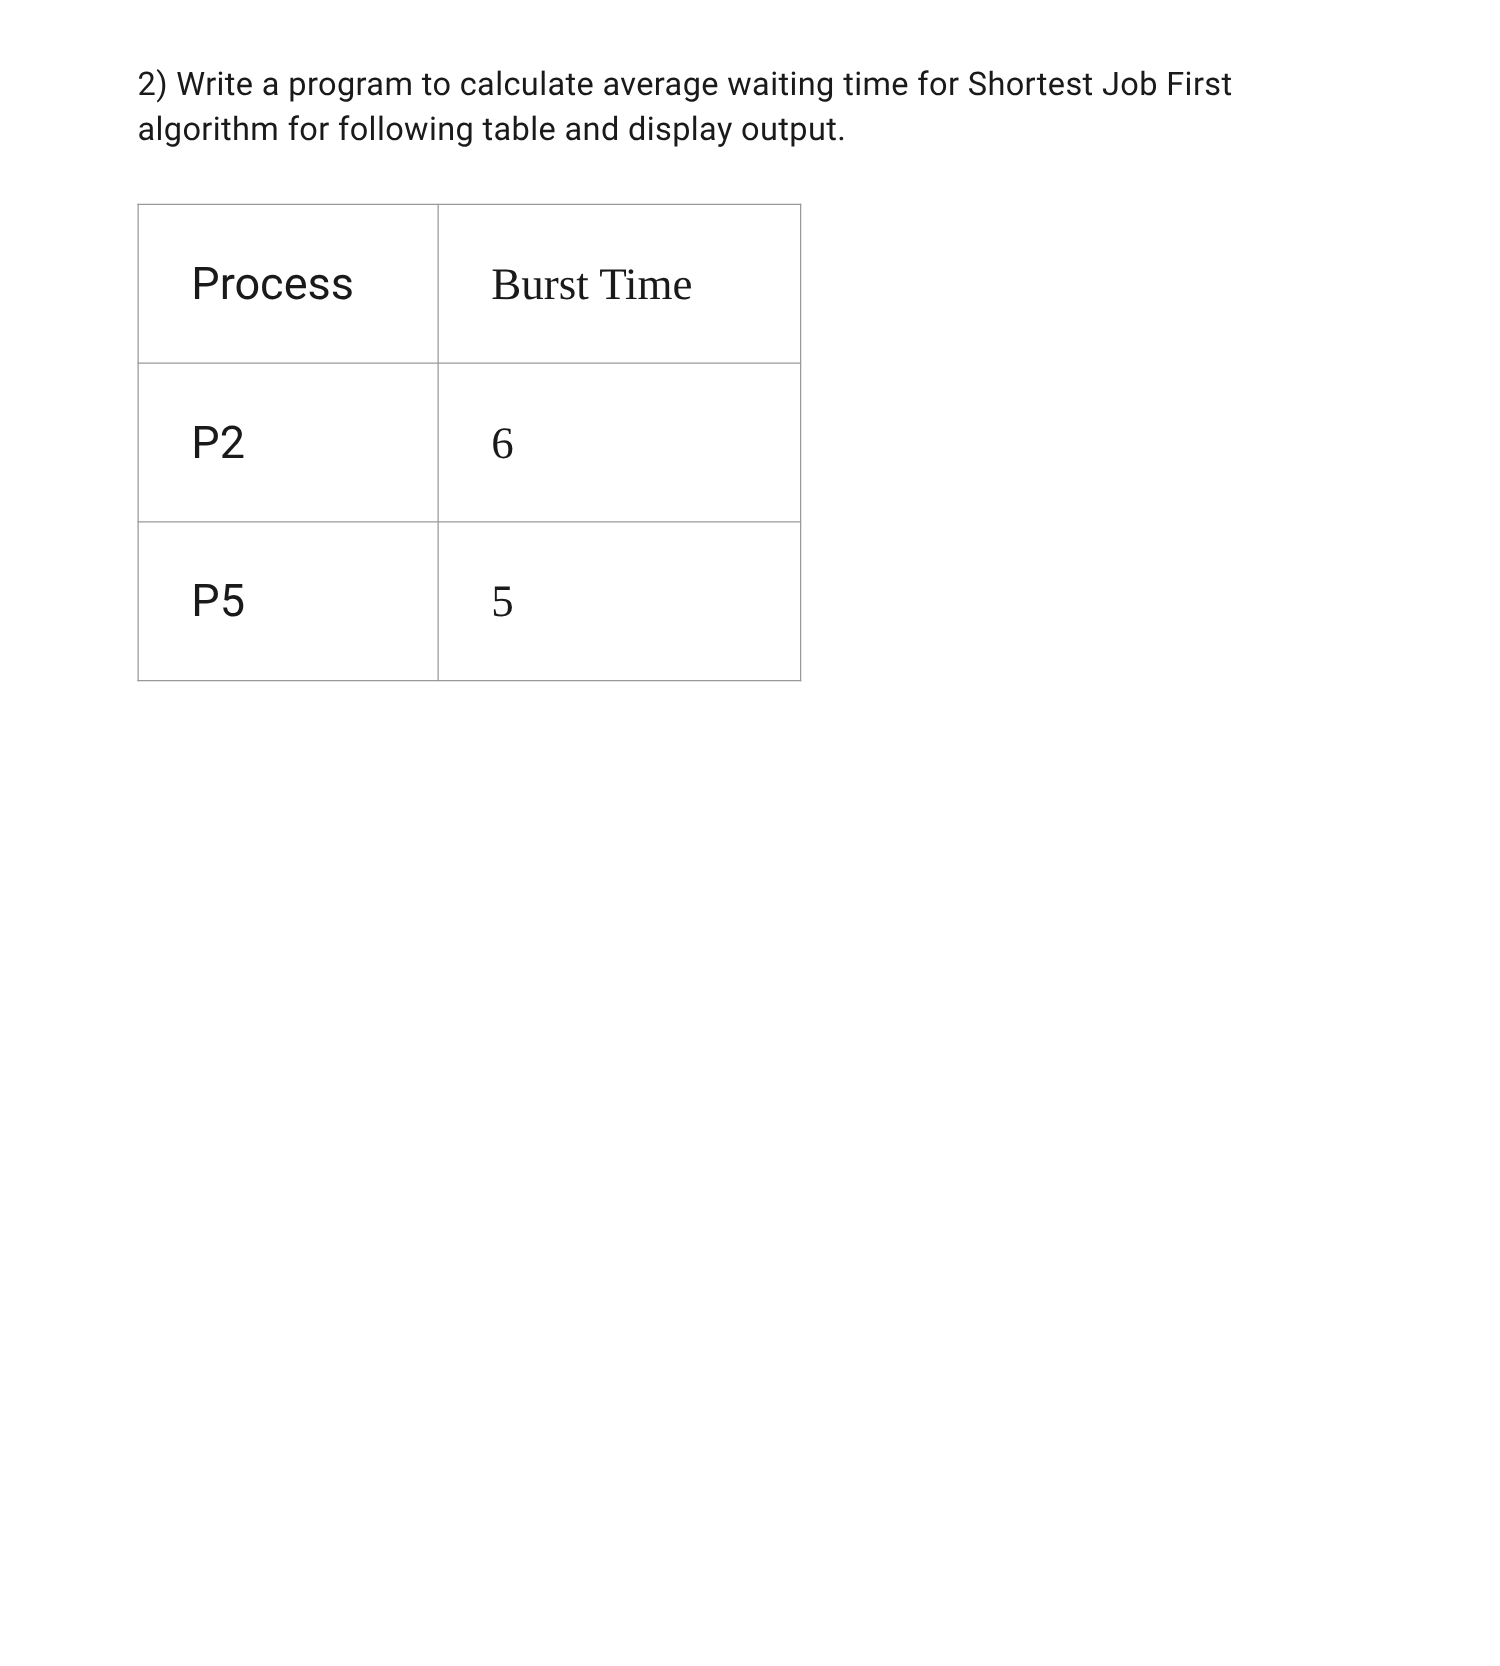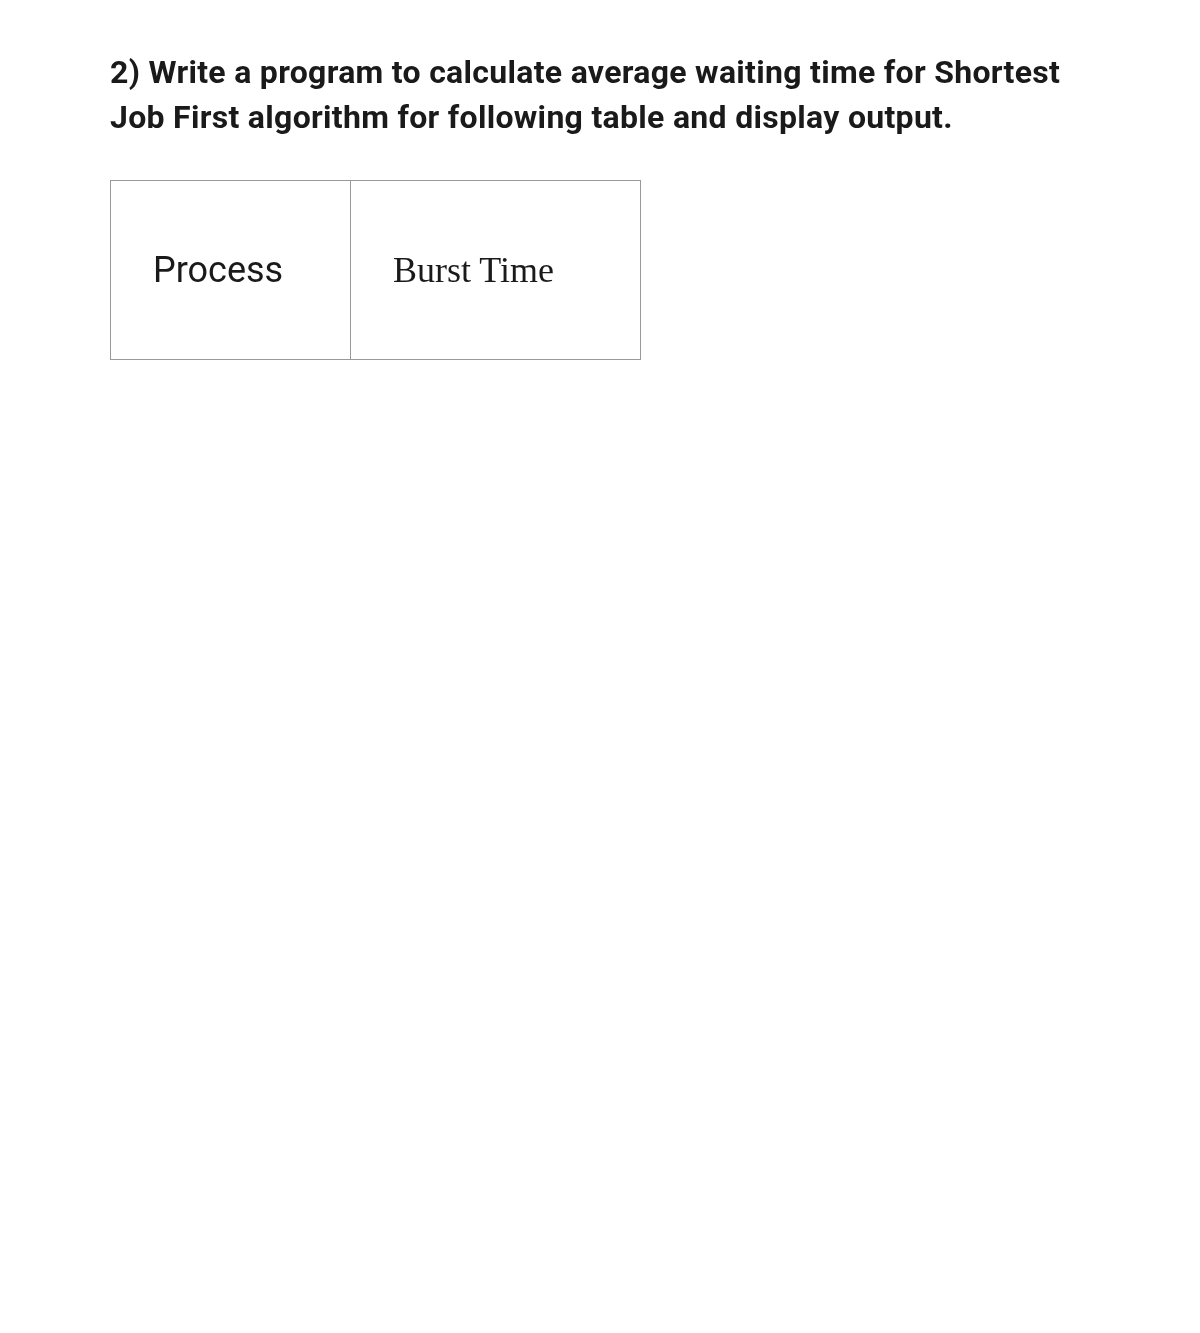--- a/index.html
+++ b/index.html
@@ -9,33 +9,33 @@
     }
     body {
       font-family: -apple-system, BlinkMacSystemFont, "Segoe UI", Roboto, Helvetica, Arial, sans-serif;
       background: #ffffff;
       width: 1200px;
       height: 1333px;
       padding: 50px 110px;
       color: #1a1a1a;
     }
     .question-text {
-      font-size: 32px;
+      font-size: 26px;
       line-height: 1.4;
-      font-weight: 700;
+      font-weight: 400;
       margin-bottom: 40px;
       letter-spacing: 0.3px;
     }
     .process-table {
       border-collapse: collapse;
       border: 1px solid #999;
     }
     .process-table td {
       border: 1px solid #999;
-      padding: 68px 42px;
+      padding: 42px 42px;
       font-size: 36px;
       font-weight: 400;
       text-align: left;
       vertical-align: middle;
       min-width: 130px;
     }
     .process-table .col-process {
       width: 240px;
     }
     .process-table .col-burst {
@@ -47,14 +47,22 @@
 <body>
 
 <div class="question-text">2) Write a program to calculate average waiting time for Shortest Job First algorithm for following table and display output.</div>
 
 <table class="process-table">
   <tbody>
       <tr>
     <td class="col-process">Process</td>
     <td class="col-burst">Burst Time</td>
   </tr>
+  <tr>
+    <td class="col-process">P2</td>
+    <td class="col-burst">6</td>
+  </tr>
+  <tr>
+    <td class="col-process">P5</td>
+    <td class="col-burst">5</td>
+  </tr>
 </tbody>
   </table>
 
 </body></html>

